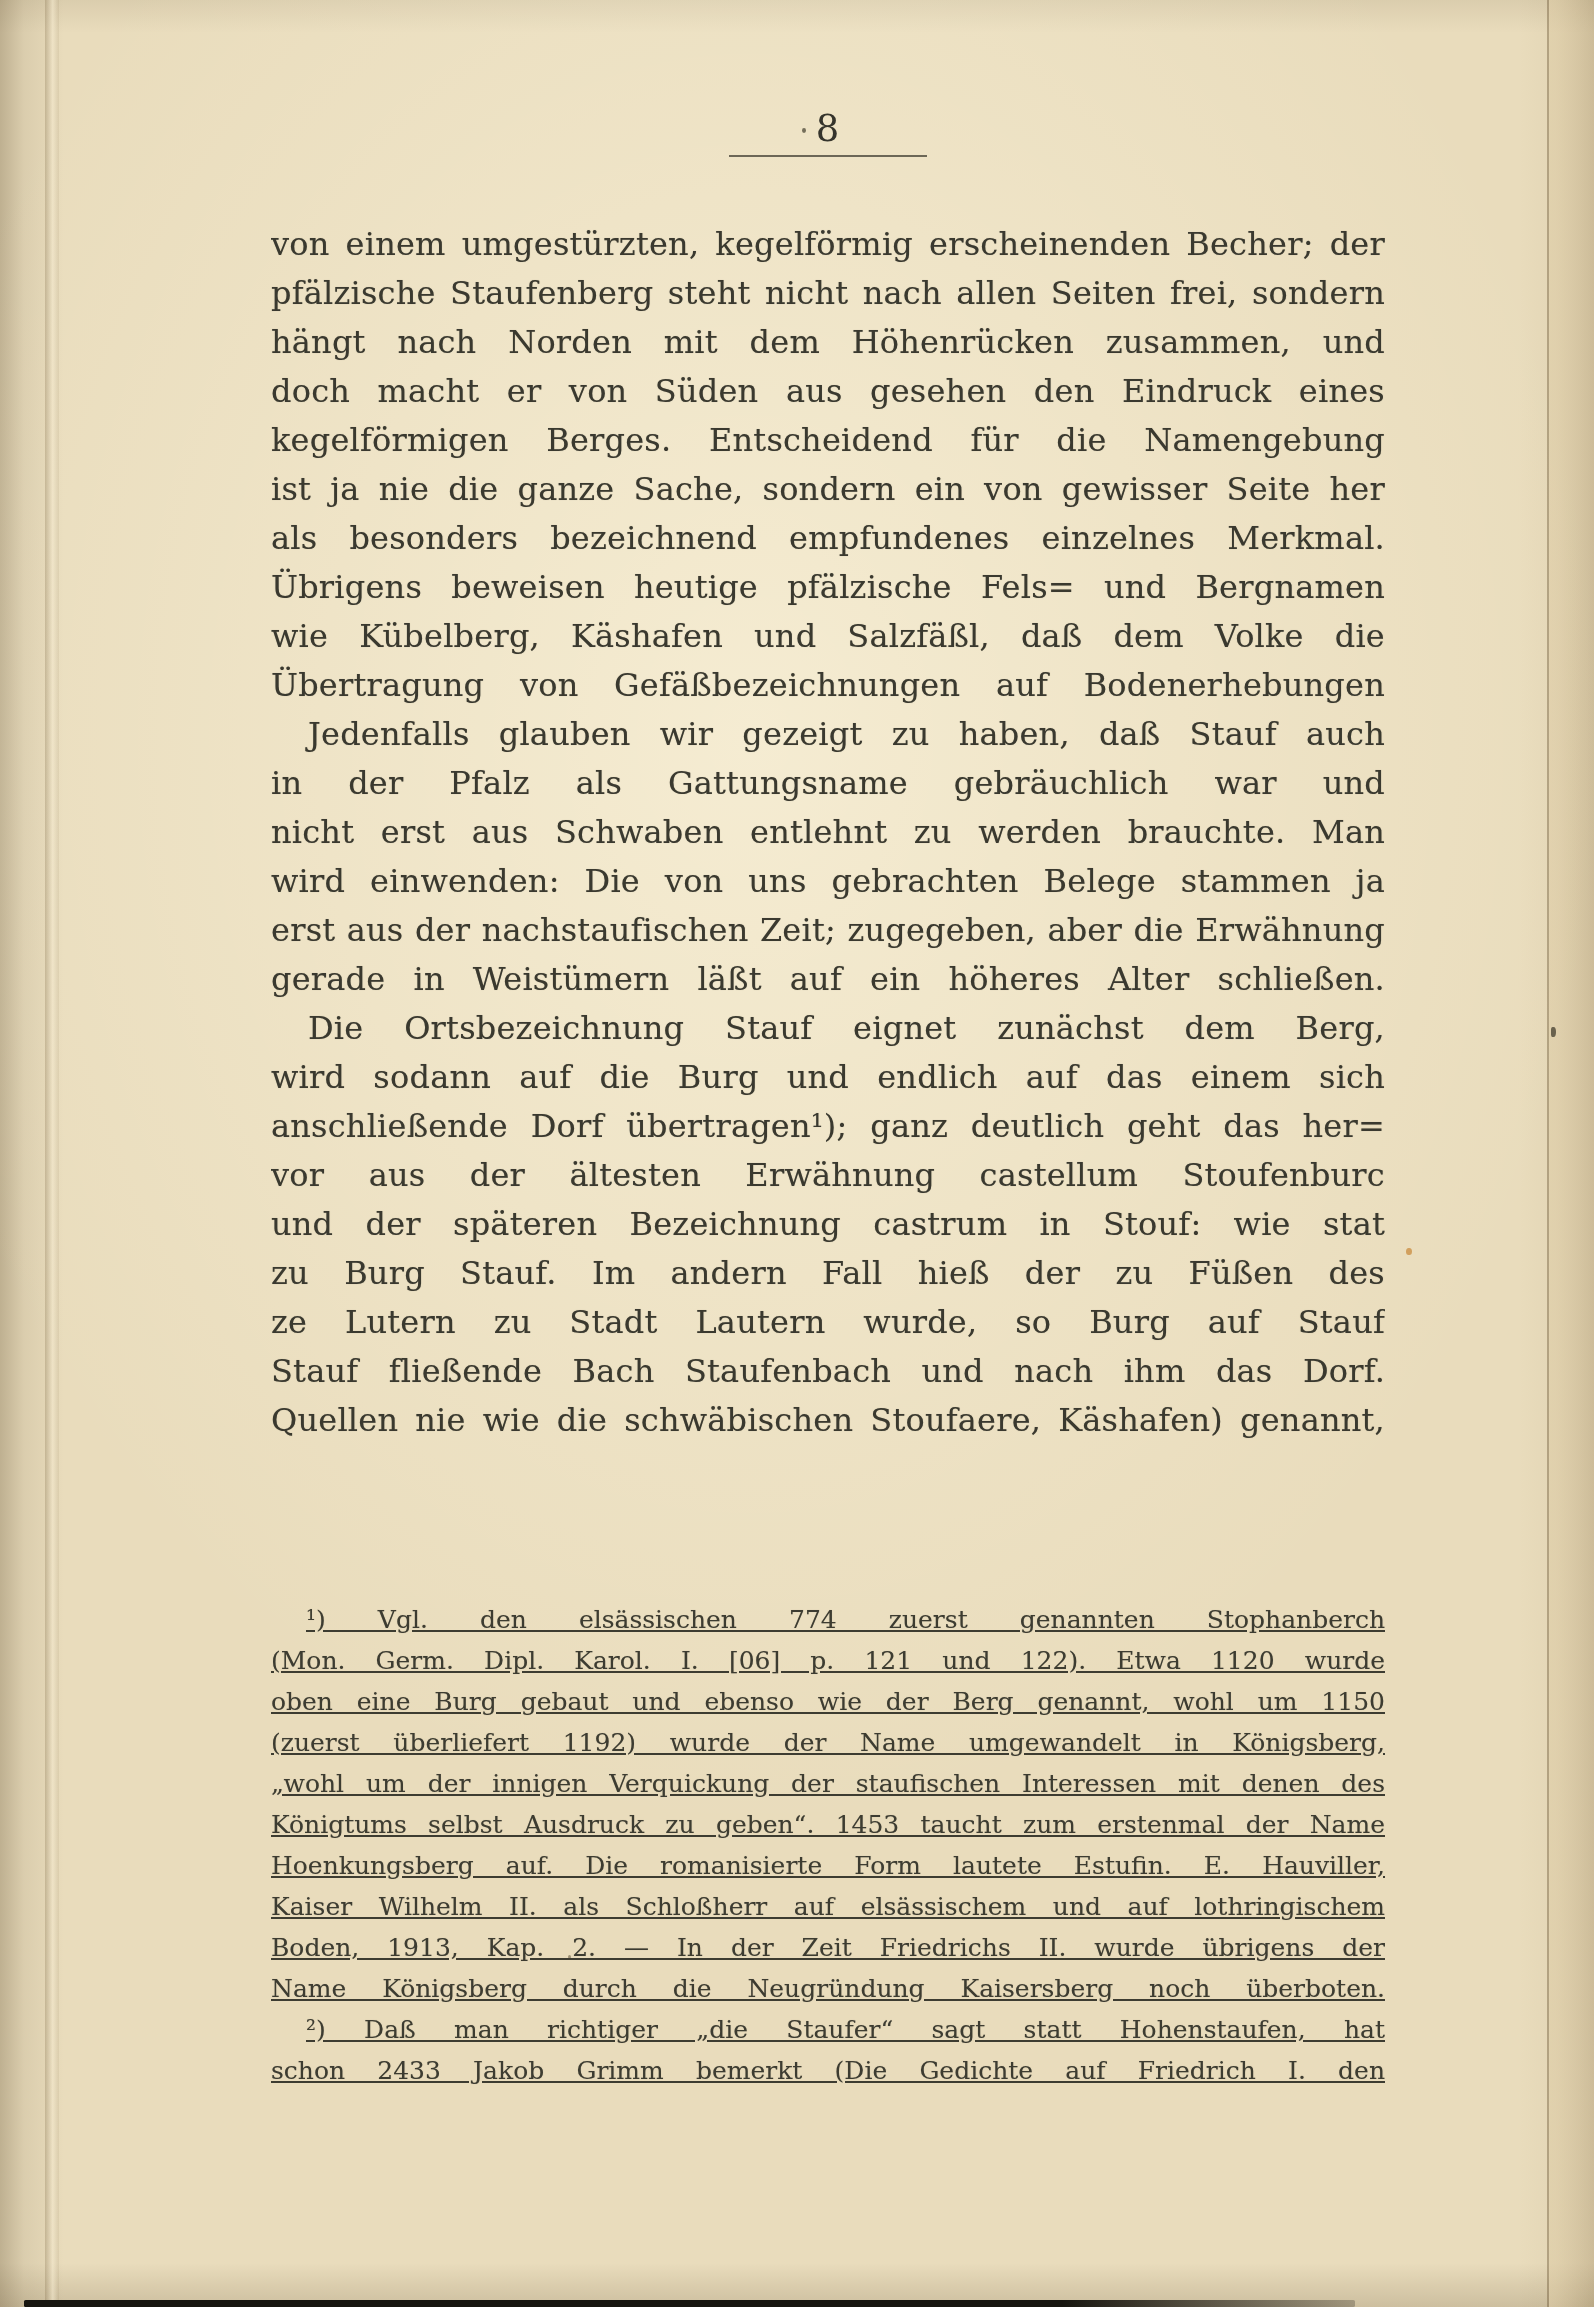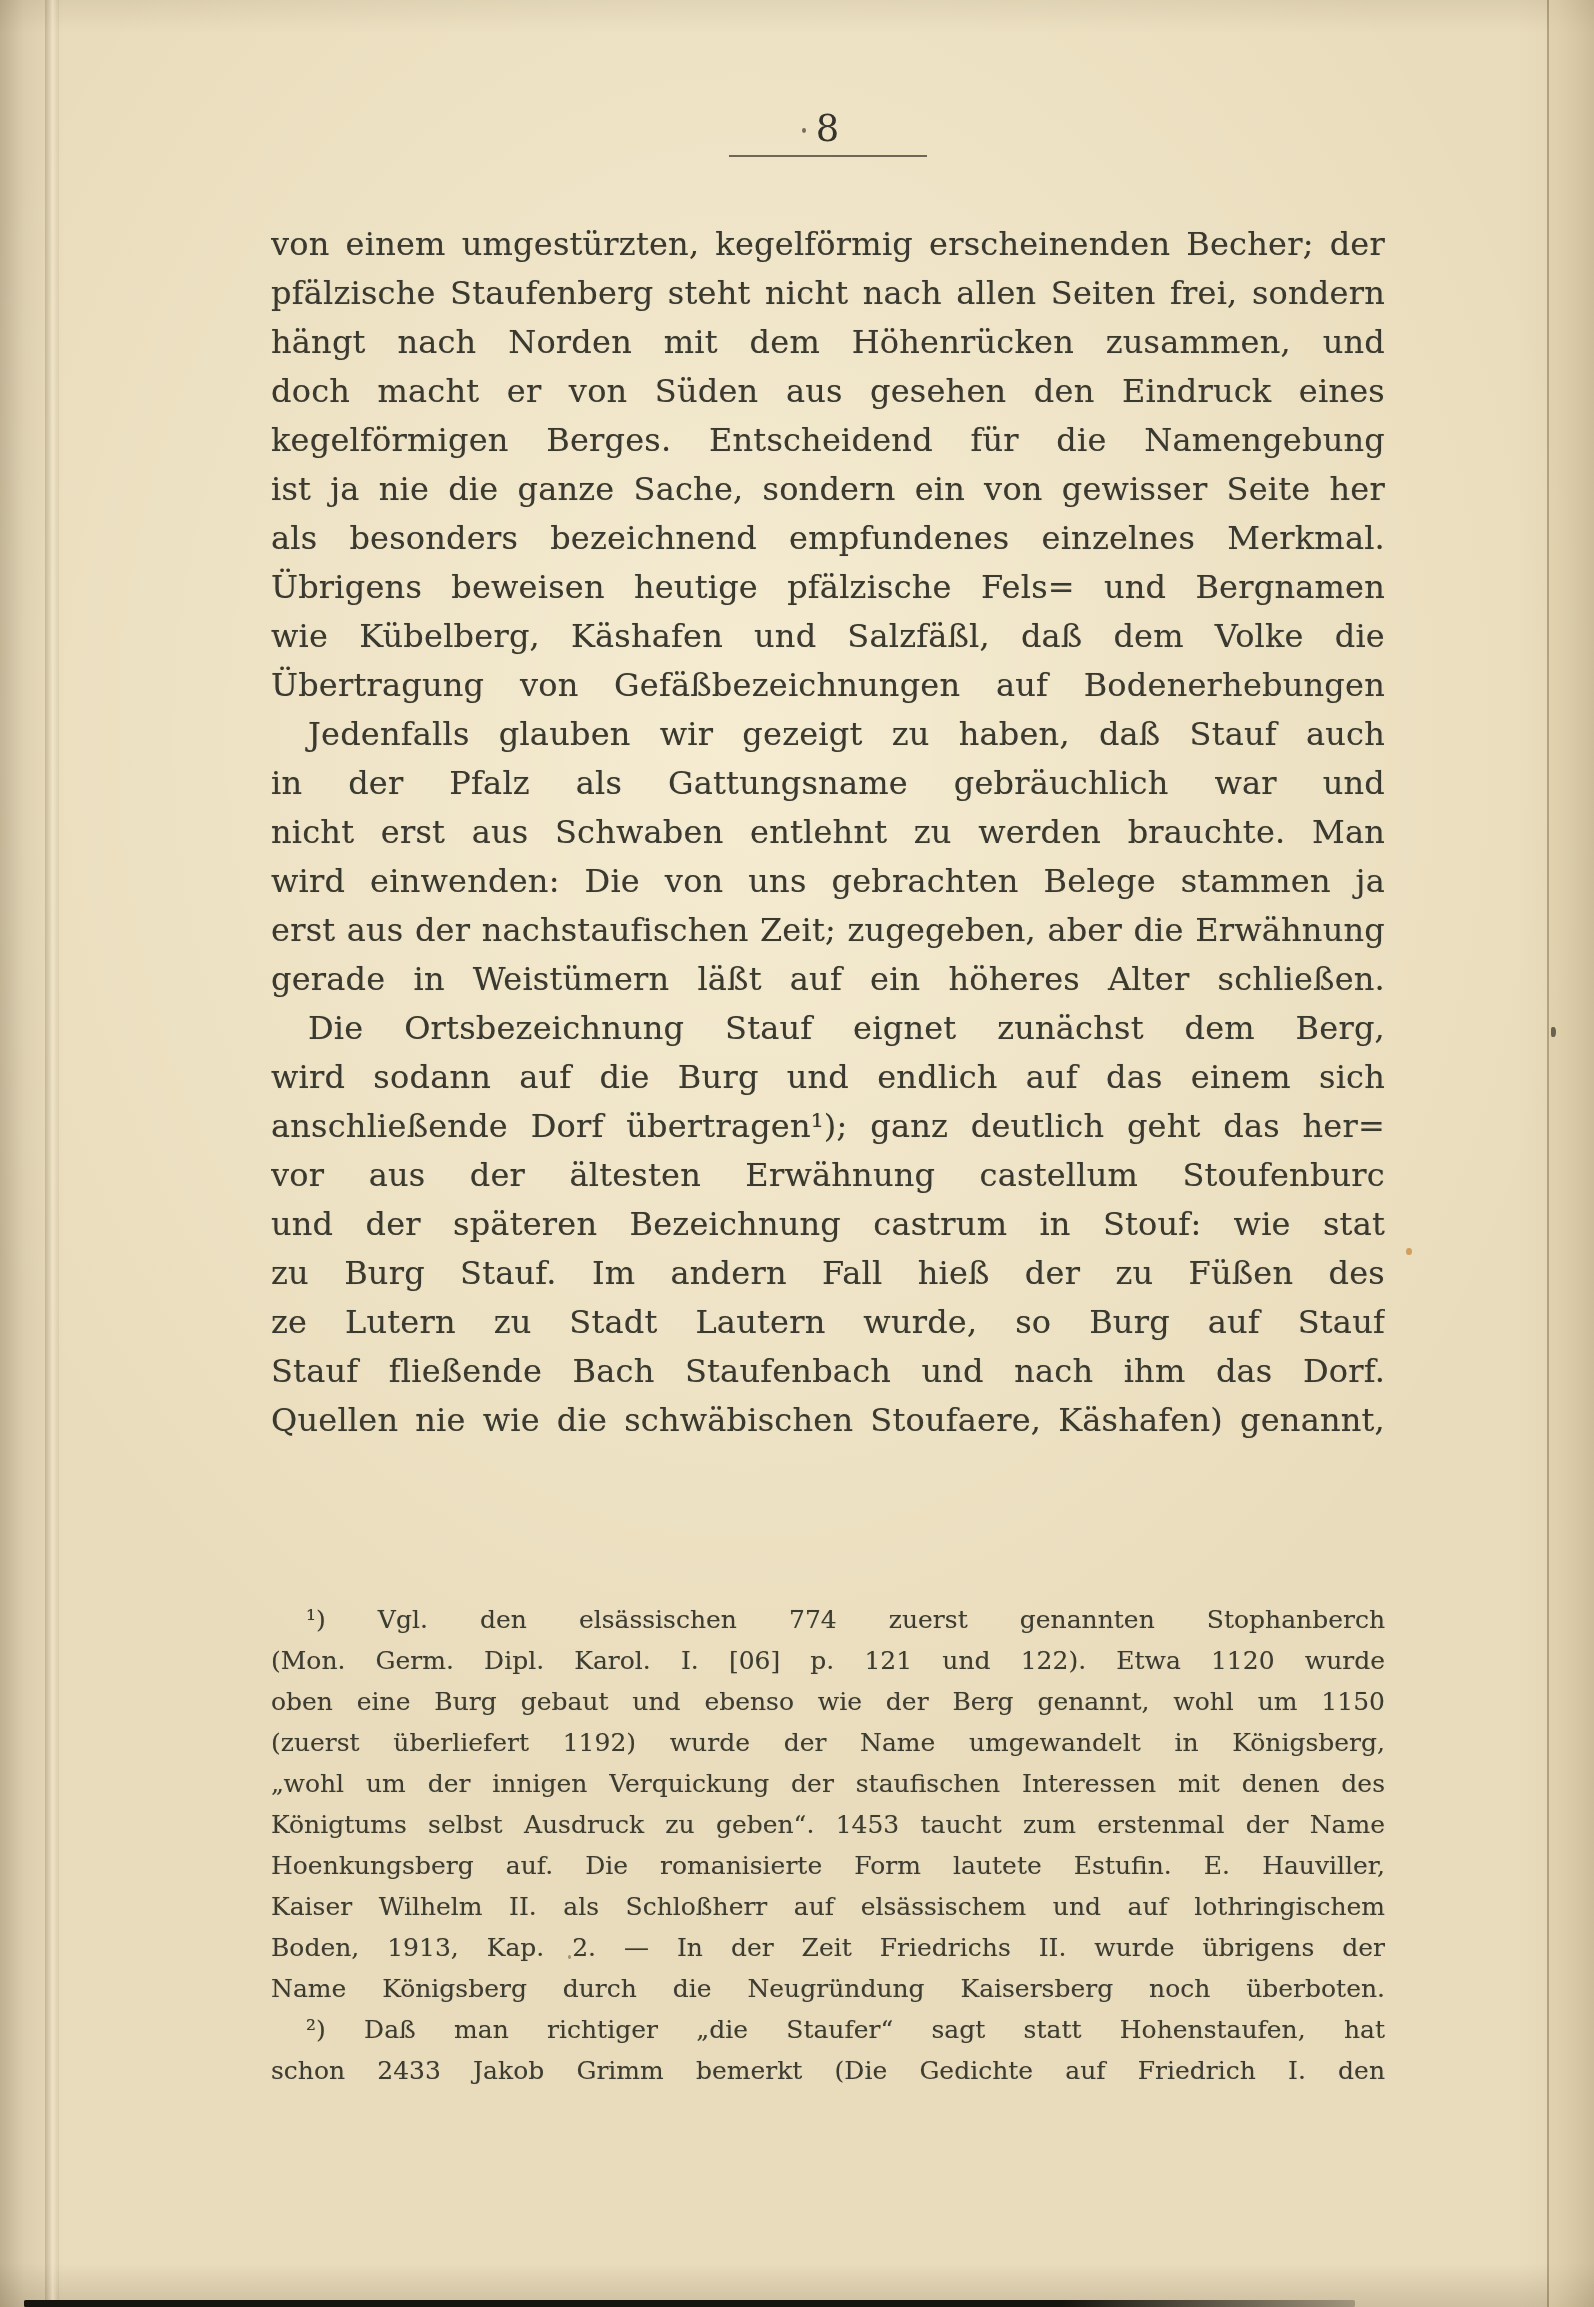--- a/index.html
+++ b/index.html
@@ -49,21 +49,21 @@
     letter-spacing:0.2px;color:#3a392f;
     text-shadow:0 0 0.8px rgba(58,57,47,0.35);
   }
   .line.indent{text-indent:37px;}
   .line.para-end{text-align-last:left;}
 
   .footnotes{position:absolute;left:271px;top:1599px;width:1114px;}
   .fn-line{
     font-size:25px;line-height:41px;height:41px;overflow:hidden;
     text-align:justify;text-align-last:justify;
-    color:#3d3c31;text-shadow:0 0 0.8px rgba(61,60,49,0.3);
+    color:#3d3c31;text-shadow:0 0 0.8px rgba(61,60,49,0.3);text-decoration:underline;
   }
   .fn-line.indent{text-indent:35px;}
 </style>
 </head>
 <body>
 
 <div class="page">
   <div class="fold-left"></div>
   <div class="crease-right"></div>
   <div class="bottom-strip"></div>

